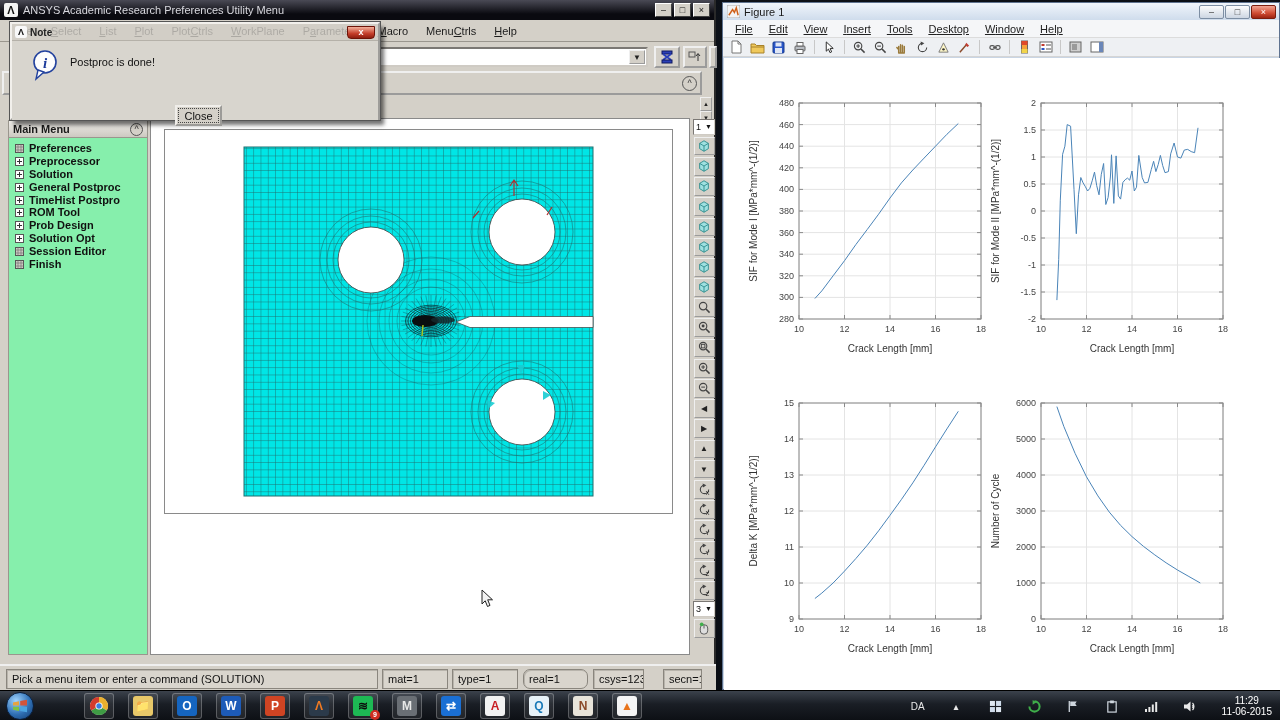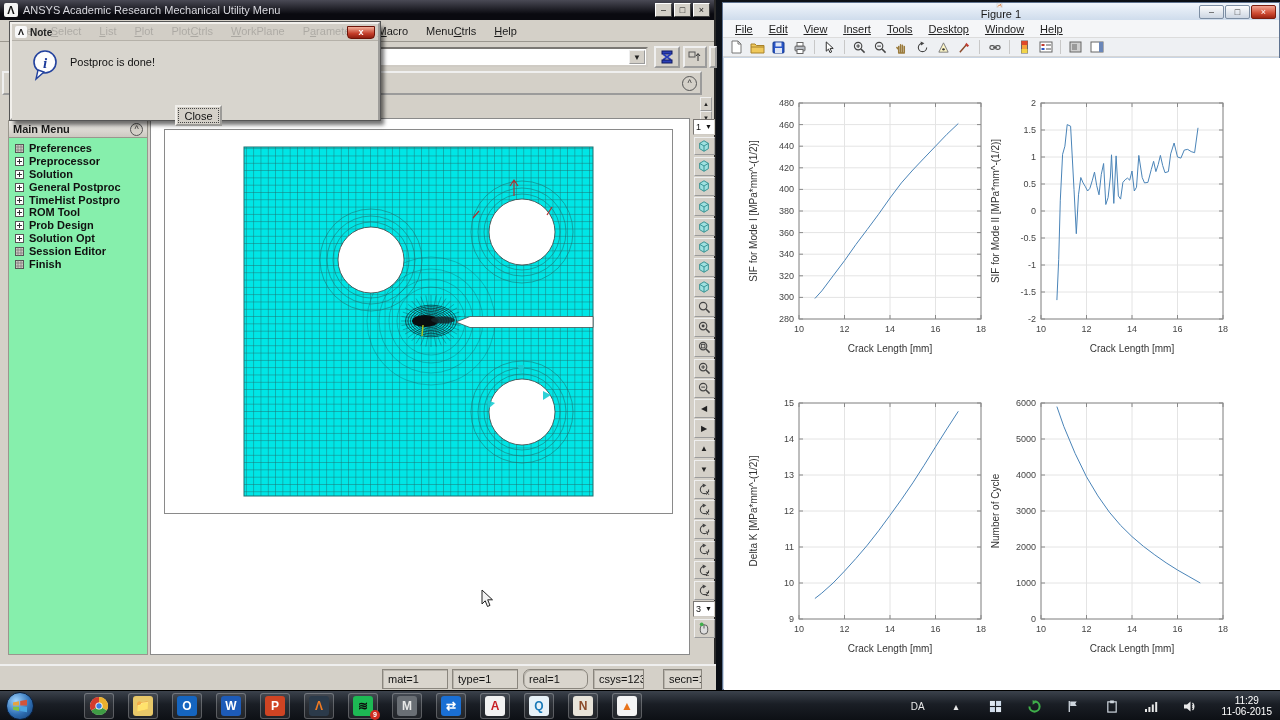--- a/index.html
+++ b/index.html
@@ -78,21 +78,21 @@
     color:#fff; font-size:9px; line-height:11px; text-align:center; font-weight:bold; }
   .dlg-body { height:79px; background:#d8d5ce; position:relative; }
   .dlg-msg { position:absolute; left:58px; top:15px; font-size:11px; color:#111; }
   .dlg-closebtn { position:absolute; left:163px; top:64px; width:47px; height:21px; background:#d4d0c8;
     border:2px outset #f0eeea; font-size:11px; color:#111; outline:1px dotted #444; outline-offset:-4px; }
 
   
   #figure-window { left:722px; top:2px; width:558px; height:688px; background:#c9d5e4;
     border:1px solid #5f7390; }
   .fw-titlebar { height:17px; background:linear-gradient(#f0f5fb,#cfdcec); display:flex; align-items:center;
-    padding:0 4px; font-size:11px; color:#1a1a1a;flex-direction:column; }
+    padding:0 4px; font-size:11px; color:#1a1a1a; }
   .fw-btns { position:absolute; right:3px; top:2px; display:flex; }
   .fwb { width:25px; height:14px; border:1px solid #7d8ea3; background:linear-gradient(#fdfdfd,#cdd6e2);
     font-size:9px; line-height:12px; text-align:center; color:#333; border-radius:2px; margin-left:1px; }
   .fwb.close { background:linear-gradient(#f2a492,#cf4b33 60%,#9c2413); color:#fff; border-color:#7c1d0e; }
   .fw-menubar { height:18px; background:#f5f6f8; border-bottom:1px solid #dcdcdc; display:flex;
     align-items:center; padding-left:4px; }
   .fw-menubar .menu-item { padding:2px 8px; color:#222;text-decoration:underline; }
   .fw-toolbar { height:19px; background:#eef0f3; border-bottom:1px solid #d5d5d5; display:flex;
     align-items:center; padding-left:4px; gap:2px; }
   .tb-btn { width:19px; height:17px; display:flex; align-items:center; justify-content:center; }
@@ -119,21 +119,21 @@
   .tray-icon { width:15px; height:15px; display:flex; align-items:center; justify-content:center; font-size:10px; }
   .clock { text-align:center; font-size:10px; line-height:11px; color:#fff; padding-right:4px; }
   .lang { font-size:10px; }
 </style>
 </head>
 <body>
 
 <div id="ansys-window" class="abs">
   <div class="aw-titlebar">
     <div class="aw-logo">Λ</div>
-    <span>ANSYS Academic Research Mechanical Utility Menu</span>
+    <span>ANSYS Academic Research Preferences Utility Menu</span>
     <div class="aw-btns">
       <div class="cbtn">–</div>
       <div class="cbtn">□</div>
       <div class="cbtn">×</div>
     </div>
   </div>
   <div class="aw-menubar" id="ansys-menubar">
       <span class="menu-item"><span class="accel">F</span>ile</span>
       <span class="menu-item"><span class="accel">S</span>elect</span>
       <span class="menu-item"><span class="accel">L</span>ist</span>
@@ -509,20 +509,21 @@
       <div class="vt-btn">
         <svg width="12" height="13" viewBox="0 0 12 14">
           <rect x="2" y="3" width="8" height="10" rx="3.5" fill="#ddd" stroke="#555"></rect>
           <line x1="6" y1="3" x2="6" y2="7" stroke="#555"></line>
           <circle cx="3.5" cy="2.5" r="2" fill="#3fae4a"></circle>
         </svg>
       </div>
     </div>
 
   <div class="aw-statusbar">
+    <div class="st-box" style="left:6px; width:372px;">Pick a menu item or enter a command (SOLUTION)</div>
     <div class="st-box" style="left:382px; width:66px;">mat=1</div>
     <div class="st-box" style="left:452px; width:66px;">type=1</div>
     <div class="st-box" style="left:523px; width:65px;border-radius:7px;">real=1</div>
     <div class="st-box" style="left:593px; width:51px;">csys=1234</div>
     <div class="st-box" style="left:663px; width:39px;">secn=1</div>
   </div>
 </div>
 
 <div id="note-dialog" class="abs">
   <div class="dlg-titlebar">

